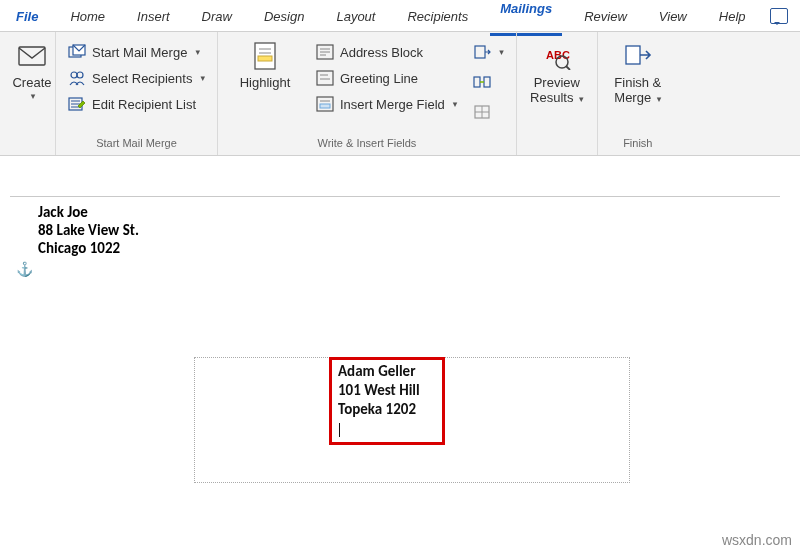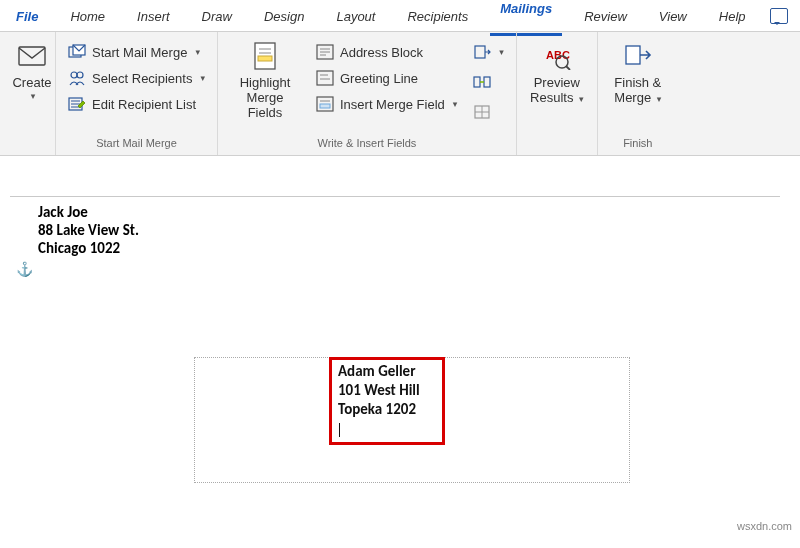--- a/index.html
+++ b/index.html
@@ -19,21 +19,21 @@
 .small-btn .ico { width: 18px; height: 18px; display:flex; align-items:center; justify-content:center;}
 .chev { font-size: 9px; color:#555; margin-left:2px;}
 svg { display:block; }
 .doc-area { position: absolute; left: 0; top: 156px; right: 0; bottom: 0; background: #fff; }
 .envelope { position:absolute; left:10px; top:40px; width:770px; height:310px; border-top:1px solid #c9c9c9;}
 .return-addr { position:absolute; left:28px; top:6px; font-family: Calibri, Arial, sans-serif; font-size: 15px; font-weight: 700; color:#000000; line-height:1.2;}
 .anchor-mark { position:absolute; left:6px; top:64px; color:#6aa0d8; font-size:14px;}
 .recip-box { position:absolute; left:184px; top:160px; width:436px; height:126px; border:1px dotted #aaa; }
 .recip-inner { position:absolute; left:134px; top:-1px; width:116px; height:88px; border:3px solid #d80000; padding:2px 6px; font-family: Calibri, Arial, sans-serif; font-size:15px; color:#111; line-height:1.25; font-weight:600;}
 .cursor { display:inline-block; width:1px; height:14px; background:#111; vertical-align:bottom; margin-left:1px;}
-.watermark { position:absolute; right:8px; bottom:16px; font-size:11px; color:#888;}
+.watermark { position:absolute; right:8px; bottom:0; font-size:14px; color:#888;}
 .comment-ico { width:18px; height:16px; border:1.2px solid #2b579a; border-radius:2px; position:relative;}
 .comment-ico:after{content:"";position:absolute;left:3px;bottom:-5px;width:0;height:0;border:3px solid transparent;border-top-color:#2b579a;}
 </style>
 </head>
 <body>
 
 <div class="tabs">
   <div class="tab" style="color:#185abd;font-weight:600;">File</div>
   <div class="tab">Home</div>
   <div class="tab">Insert</div>
@@ -111,21 +111,20 @@
       <div class="big-btn" style="width:78px;">
         <span class="ico">
           <svg width="28" height="30">
               <rect x="4" y="2" width="20" height="26" fill="#fff" stroke="#555" stroke-width="1.3"></rect>
               <line x1="8" y1="8" x2="20" y2="8" stroke="#888"></line>
               <line x1="8" y1="12" x2="20" y2="12" stroke="#888"></line>
               <rect x="7" y="15" width="14" height="5" fill="#ffe066" stroke="#caa93a"></rect>
             </svg>
         </span>
         <span>Highlight</span>
-        <span>Merge Fields</span>
       </div>
       <div class="vstack" style="padding-top:4px;">
         <div class="small-btn">
           <span class="ico">
             <svg width="18" height="16">
                 <rect x="1" y="1" width="16" height="14" fill="none" stroke="#555" stroke-width="1.2"></rect>
                 <line x1="4" y1="5" x2="14" y2="5" stroke="#888"></line>
                 <line x1="4" y1="8" x2="14" y2="8" stroke="#888"></line>
                 <line x1="4" y1="11" x2="10" y2="11" stroke="#888"></line>
               </svg>

